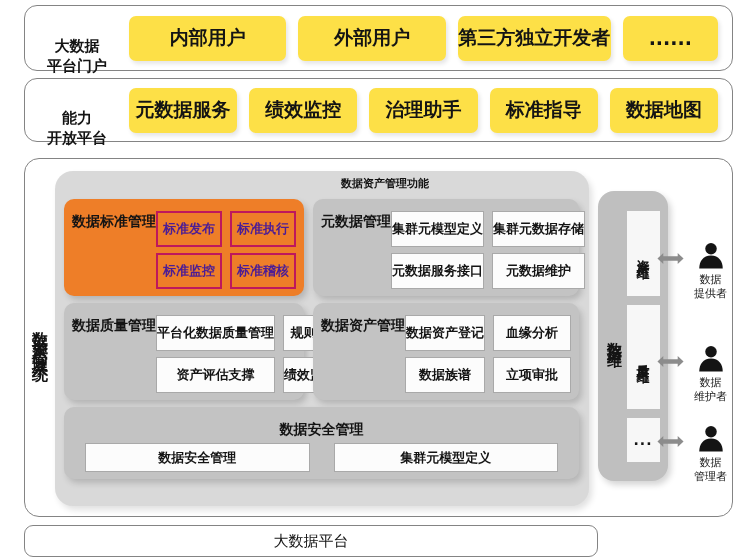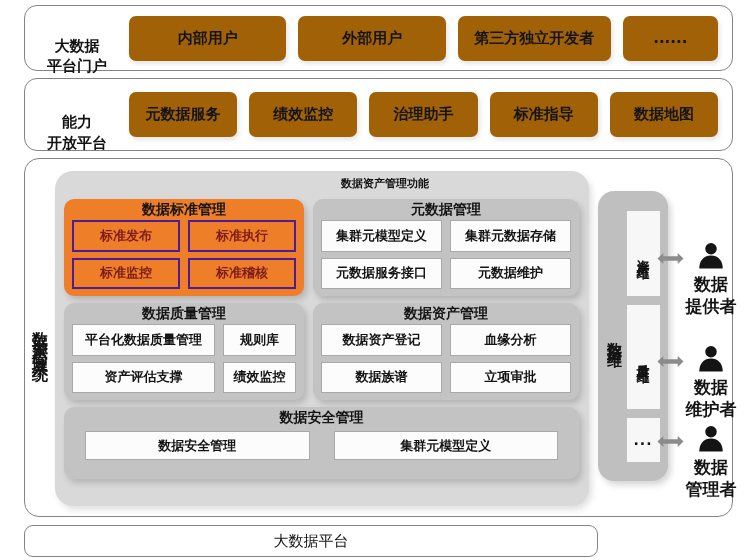--- a/index.html
+++ b/index.html
@@ -9,56 +9,56 @@
     overflow:hidden;
   }
   .frame{
     position:absolute;border:1px solid #848484;border-radius:13px;background:#fff;
     box-sizing:border-box;
   }
   
   .row-box{display:flex;align-items:center;gap:12px;padding:0 14px 0 12px;}
   .row-label{flex:none;width:80px;text-align:center;font-weight:bold;font-size:15px;line-height:1.35;margin-top:36px;}
   .chip{
-    background:#a16207;border-radius:7px;height:45px;display:flex;align-items:center;justify-content:center;
-    font-weight:bold;font-size:15px;box-shadow:2px 3px 4px rgba(0,0,0,.10);text-align:center;
+    background:#fde047;border-radius:7px;height:45px;display:flex;align-items:center;justify-content:center;
+    font-weight:bold;font-size:19px;box-shadow:2px 3px 4px rgba(0,0,0,.10);text-align:center;
   }
   #portal{left:24px;top:5px;width:709px;height:66px;}
-  #capability{left:24px;top:78px;width:709px;height:73px;}
+  #capability{left:24px;top:78px;width:709px;height:64px;}
   #portal .chip.c0{flex:1.65;} #portal .chip.c1{flex:1.55;}
   #portal .chip.c2{flex:1.6;}  #portal .chip.c3{flex:1;}
   #capability .chip{flex:1;}
   
   #main{left:24px;top:158px;width:709px;height:359px;border-radius:15px;}
   .side-label{
     position:absolute;left:7px;top:50%;transform:translateY(-50%);
     writing-mode:vertical-rl;text-orientation:upright;
     font-weight:bold;font-size:16px;letter-spacing:5px;line-height:1;
   }
   .panel-title{position:absolute;left:30px;top:17px;width:660px;text-align:center;
     font-weight:bold;font-size:11px;z-index:3;}
   .main-panel{
     position:absolute;left:30px;top:12px;width:534px;height:335px;
     background:#d9d9d9;border-radius:18px;box-sizing:border-box;
     padding:28px 9px 0;box-shadow:3px 4px 6px rgba(0,0,0,.12);
   }
   .groups{display:grid;grid-template-columns:240px 266px;grid-template-rows:97px 97px 72px;gap:7px 9px;}
   .group{
     background:#c3c3c3;border-radius:10px;box-sizing:border-box;
-    padding:0 8px 7px;display:flex;flex-direction:column;
+    padding:12px 8px 7px;display:flex;
     box-shadow:3px 4px 6px rgba(0,0,0,.17);
   }
   .group-title{flex:none;text-align:center;font-weight:bold;font-size:14px;line-height:21px;height:21px;}
   .items{flex:1;display:grid;grid-template-columns:1fr 1fr;gap:6px 8px;}
   .item{
     background:#fcfcfc;border:1px solid #a9a9a9;display:flex;align-items:center;justify-content:center;
     font-weight:bold;font-size:13px;box-sizing:border-box;white-space:nowrap;
   }
   .g-standard{background:#ee7e28;}
-  .g-standard .item{background:#ee7e28;border:2px solid #4c1d95;color:#7f1d1d;}
+  .g-standard .item{background:#ee7e28;border:2px solid #be185d;color:#4c1d95;}
   .g-quality .items{grid-template-columns:1.95fr 1fr;}
   .g-security{grid-column:1 / span 2;display:block;}
   .g-security .sec-items{display:flex;gap:24px;margin:3px 13px 0;}
   .g-security .item{flex:1;height:29px;}
   
   .ops-col{
     position:absolute;left:573px;top:32px;width:70px;height:290px;background:#bfbfbf;border-radius:16px;
     display:flex;align-items:center;justify-content:center;gap:5px;
     box-shadow:3px 4px 6px rgba(0,0,0,.17);
   }
@@ -67,21 +67,21 @@
   .ops-boxes{display:flex;flex-direction:column;gap:9px;width:33px;}
   .ops-box{background:#f7f7f7;display:flex;align-items:center;justify-content:center;
     font-weight:bold;font-size:13px;}
   .ops-box.v{writing-mode:vertical-rl;text-orientation:upright;letter-spacing:2px;line-height:1;}
   .ops-box.b0{height:85px;} .ops-box.b1{height:104px;} .ops-box.b2{height:44px;font-size:14px;letter-spacing:1px;}
   
   .role{position:absolute;left:632px;width:77px;display:flex;align-items:flex-start;gap:3px;}
   .role.r0{top:83px;} .role.r1{top:186px;} .role.r2{top:266px;}
   .role .arrow{flex:none;margin-top:9px;}
   .person{display:flex;flex-direction:column;align-items:center;width:48px;}
-  .role-label{font-size:17px;font-weight:bold;text-align:center;line-height:1.3;margin-top:1px;white-space:nowrap;}
+  .role-label{font-size:11px;font-weight:normal;text-align:center;line-height:1.3;margin-top:1px;white-space:nowrap;}
   
   #footer{left:24px;top:525px;width:574px;height:32px;border-radius:9px;
     display:flex;align-items:center;justify-content:center;font-size:15px;}
 </style>
 </head>
 <body>
 
 <div id="portal" class="frame row-box">
   <div class="row-label">
     <div>大数据</div>

